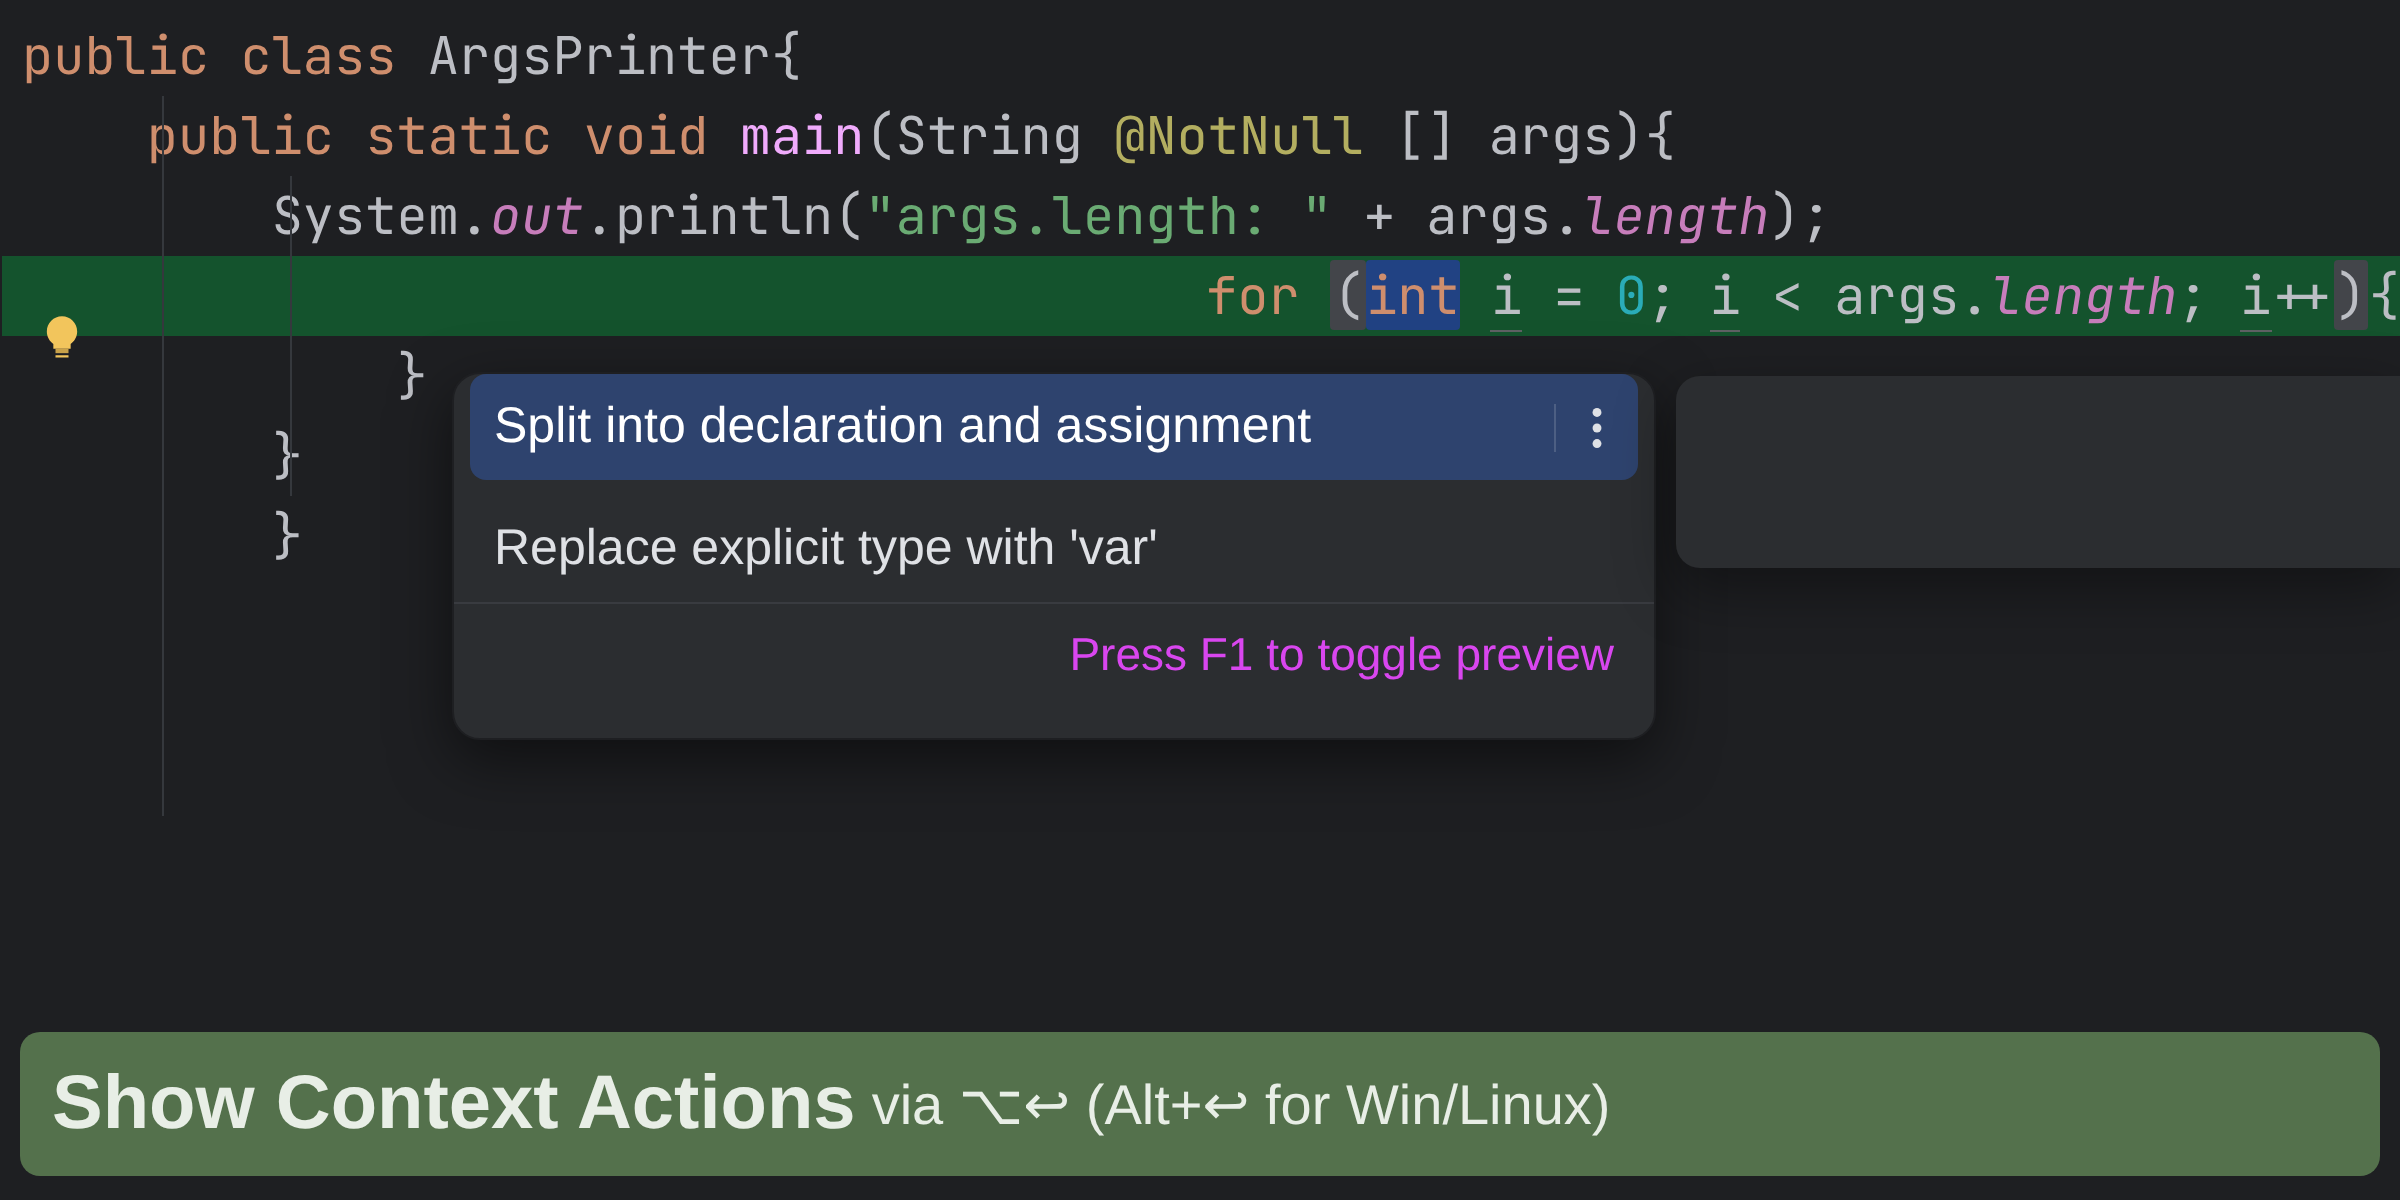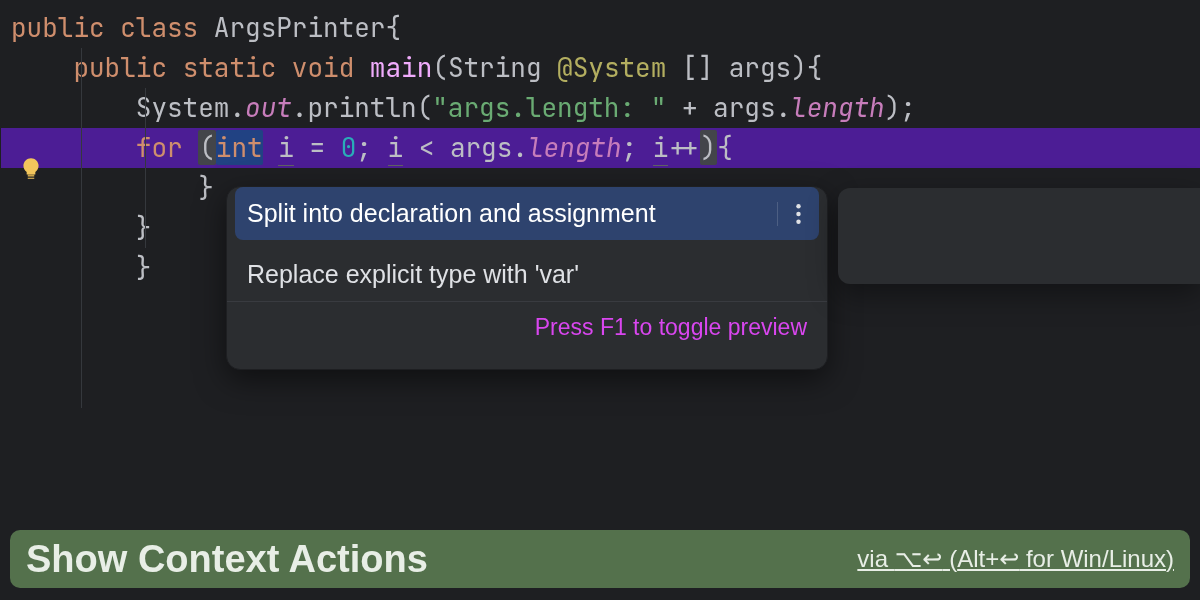--- a/index.html
+++ b/index.html
@@ -28,21 +28,22 @@
   .indent-guide {
     position: absolute;
     top: 0;
     bottom: 0;
     width: 1px;
     background: #35383d;
   }
   .g1 { left: 80px; }
   .g2 { left: 144px; }
   .line.hl {
-    background: #4c1d95;
+    background: #14532d;
+    text-align: right;
   }
   .kw { color: #cf8e6d; }
   .cls { color: #bcbec4; }
   .method { color: #f0abfc; }
   .ann { color: #b3ae60; }
   .str { color: #6aab73; }
   .num { color: #2aacb8; }
   .field { color: #c77dbb; font-style: italic; }
   .punct { color: #bcbec4; }
   .paren-match { background: #43454a; border-radius:2px; padding:0 1px;}
@@ -126,42 +127,41 @@
     text-align: right;
     margin-right: 18px;
     font-size: 24px;
   }
 
   .banner {
     position: absolute;
     left: 10px;
     bottom: 12px;
     right: 10px;
-    height: 58px;
+    height: 72px;
     background: #54714c;
     border-radius: 10px;
     display: flex;
     align-items: center;
     padding: 0 16px;
     font-family: -apple-system, "Segoe UI", "Helvetica Neue", sans-serif;
     color: #e8eee6;
-    justify-content: space-between;
   }
   .banner .bold { font-weight: 700; font-size: 38px; }
-  .banner .rest { font-size: 24px; font-weight: 400; margin-left: 8px; text-decoration: underline;}
+  .banner .rest { font-size: 28px; font-weight: 400; margin-left: 8px;}
   .key-glyph { font-family: -apple-system, sans-serif; }
 </style>
 </head>
 <body>
 
 <div class="editor">
 
   <div class="line"><span class="kw">public</span> <span class="kw">class</span> <span class="cls">ArgsPrinter</span><span class="punct">{</span></div>
 
-  <div class="line"><span class="indent-guide g1"></span>    <span class="kw">public</span> <span class="kw">static</span> <span class="kw">void</span> <span class="method">main</span><span class="punct">(</span><span>String</span> <span class="ann">@System</span> <span class="punct">[]</span> <span>args</span><span class="punct">)</span><span class="punct">{</span></div>
+  <div class="line"><span class="indent-guide g1"></span>    <span class="kw">public</span> <span class="kw">static</span> <span class="kw">void</span> <span class="method">main</span><span class="punct">(</span><span>String</span> <span class="ann">@NotNull</span> <span class="punct">[]</span> <span>args</span><span class="punct">)</span><span class="punct">{</span></div>
 
   <div class="line"><span class="indent-guide g1"></span><span class="indent-guide g2"></span>        <span>System</span><span class="punct">.</span><span class="field">out</span><span class="punct">.</span><span>println</span><span class="punct">(</span><span class="str">"args.length: "</span><span class="punct"> + </span><span>args</span><span class="punct">.</span><span class="field">length</span><span class="punct">)</span><span class="punct">;</span></div>
 
   <div class="line hl"><span class="indent-guide g1"></span><span class="indent-guide g2"></span>        <span class="kw">for</span> <span class="punct paren-match">(</span><span class="kw hl-range">int</span> <span class="uline">i</span><span> = </span><span class="num">0</span><span class="punct">; </span><span class="uline">i</span><span> &lt; </span><span>args</span><span class="punct">.</span><span class="field">length</span><span class="punct">; </span><span class="uline">i</span><span class="punct">++</span><span class="punct paren-match">)</span><span class="punct">{</span></div>
 
   <div class="line"><span class="indent-guide g1"></span><span class="indent-guide g2"></span>            <span class="punct">}</span></div>
 
   <div class="line"><span class="indent-guide g1"></span><span class="indent-guide g2"></span>        <span class="punct">}</span></div>
 
   <div class="line"><span class="indent-guide g1"></span>        <span class="punct">}</span></div>

